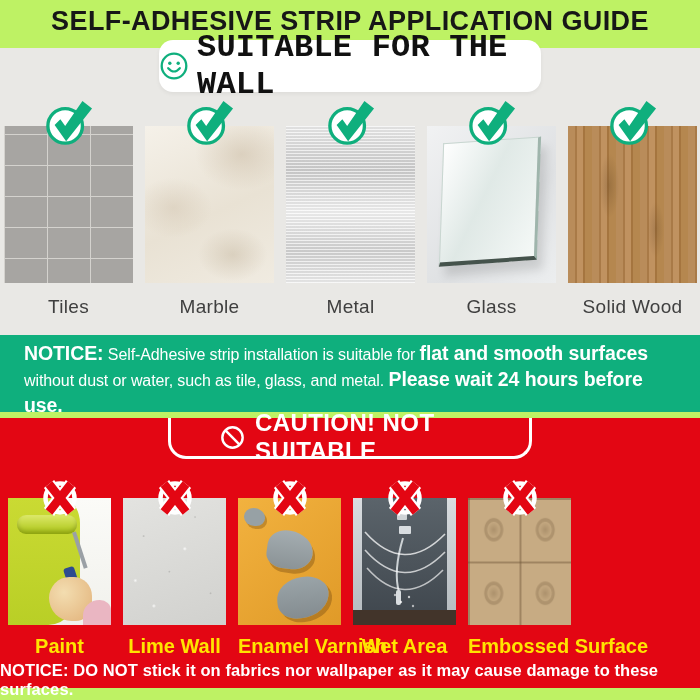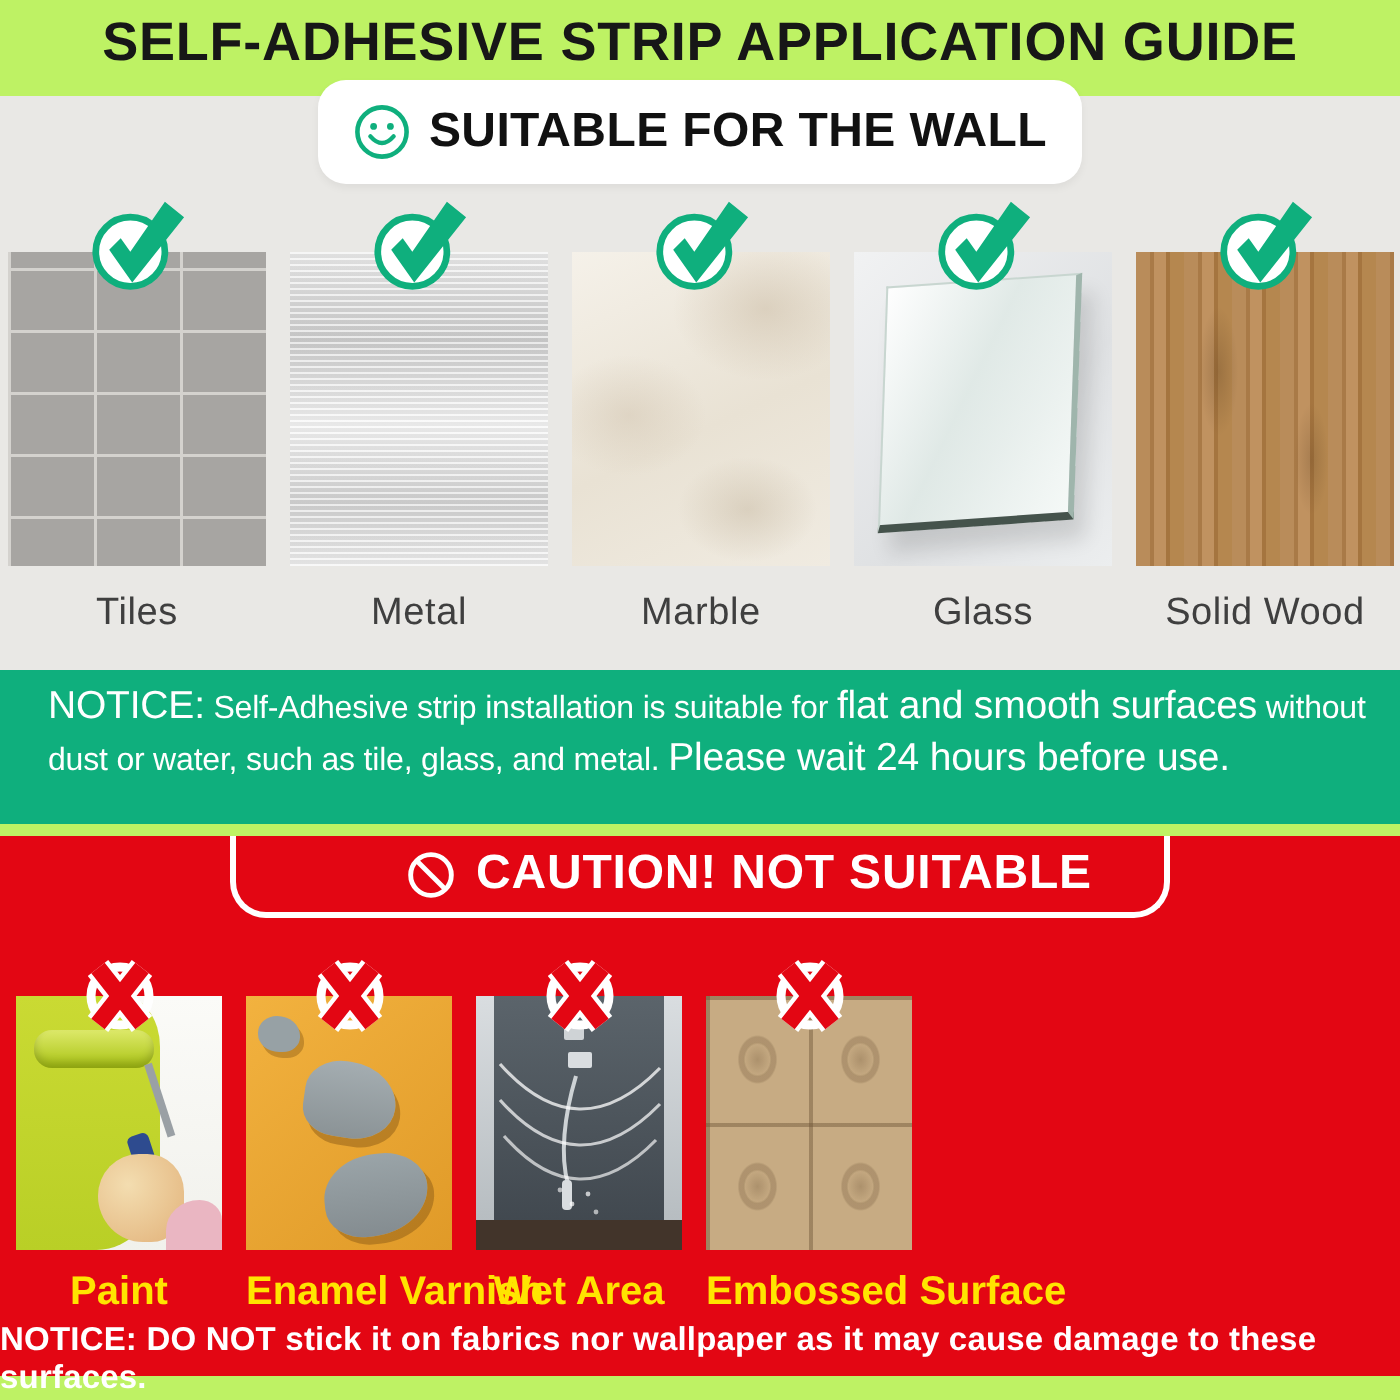--- a/index.html
+++ b/index.html
@@ -20,21 +20,21 @@
     font-size:27px;font-weight:bold;letter-spacing:.4px;color:var(--title);
   }
   
   .gray-band{position:absolute;top:48px;left:0;width:100%;height:287px;background:var(--gray_bg);}
   .suit-badge{
     position:absolute;top:40px;left:50%;transform:translateX(-50%);
     width:382px;height:52px;background:#fff;border-radius:14px;z-index:3;
     display:flex;align-items:center;justify-content:center;gap:8px;
     box-shadow:0 2px 4px rgba(0,0,0,.05);
   }
-  .suit-badge .lbl{font-size:24px;font-weight:bold;color:#111;letter-spacing:.2px;}
+  .suit-badge .lbl{font-size:32px;font-weight:bold;color:#111;letter-spacing:.2px;font-family:Liberation Mono, monospace;}
   .figs1{position:absolute;top:126px;left:4px;display:flex;gap:12px;z-index:2;}
   .fig1{position:relative;width:129px;}
   .fig1 .img{width:129px;height:157px;}
   .fig1 .cap{margin-top:13px;text-align:center;font-size:19px;color:#3f3f3f;letter-spacing:.3px;}
   .check-badge{position:absolute;top:-27px;left:50%;transform:translateX(-50%);width:52px;height:48px;z-index:4;}
   
   .tiles{
     background-color:#a7a5a2;
     background-image:
       linear-gradient(to right,#d4d2ce 1.5px,transparent 1.5px),
@@ -66,26 +66,26 @@
       radial-gradient(14px 46px at 32% 38%,rgba(90,60,30,.28),transparent 70%),
       radial-gradient(12px 40px at 68% 66%,rgba(90,60,30,.24),transparent 70%),
       repeating-linear-gradient(90deg,#b98c5a 0 7px,#a97a47 7px 9px,#c09260 9px 15px,#a5753f 15px 17px,#b5874f 17px 24px);
   }
   
   .notice1{
     position:absolute;top:335px;left:0;width:100%;height:77px;background:var(--green);
     box-sizing:border-box;padding:6px 14px 0 24px;color:#fff;
     font-size:16px;line-height:24px;letter-spacing:-.1px;
   }
-  .n-big{font-size:19.5px;font-weight:normal;}
+  .n-big{font-size:19.5px;font-weight:bold;}
   
   .red-band{position:absolute;top:418px;left:0;width:100%;height:270px;background:var(--red);}
   .caution-badge{
     position:absolute;top:0;left:50%;transform:translateX(-50%);
-    width:470px;height:41px;border:3px solid #fff;border-top:none;
+    width:364px;height:41px;border:3px solid #fff;border-top:none;
     border-radius:0 0 18px 18px;box-sizing:border-box;
     display:flex;align-items:center;justify-content:center;gap:9px;
     color:#fff;font-size:24px;font-weight:bold;letter-spacing:.4px;padding-left:48px;
   }
   .figs2{position:absolute;top:80px;left:8px;display:flex;gap:12px;}
   .fig2{position:relative;width:103px;}
   .fig2 .img{width:103px;height:127px;position:relative;overflow:hidden;}
   .fig2 .cap{margin-top:10px;text-align:center;font-size:20px;font-weight:600;color:var(--yellow);white-space:nowrap;}
   .cross-badge{position:absolute;top:-21px;left:50%;transform:translateX(-50%);width:46px;height:44px;z-index:4;}
   
@@ -189,33 +189,33 @@
       <div class="cap">Tiles</div>
     </div>
 
     <div class="fig1">
       <span class="check-badge">
         <svg width="52" height="48" viewBox="0 0 54 50">
           <circle cx="23" cy="28" r="18" fill="#fff" stroke="var(--green)" stroke-width="3.5"></circle>
           <path d="M12 27 L18 21 L23 28 L41 2 L51 10 L24 44 Z" fill="var(--green)"></path>
         </svg>
       </span>
+      <div class="img marble"></div>
+      <div class="cap">Marble</div>
+    </div>
+
+    <div class="fig1">
+      <span class="check-badge">
+        <svg width="52" height="48" viewBox="0 0 54 50">
+          <circle cx="23" cy="28" r="18" fill="#fff" stroke="var(--green)" stroke-width="3.5"></circle>
+          <path d="M12 27 L18 21 L23 28 L41 2 L51 10 L24 44 Z" fill="var(--green)"></path>
+        </svg>
+      </span>
       <div class="img metal"></div>
       <div class="cap">Metal</div>
-    </div>
-
-    <div class="fig1">
-      <span class="check-badge">
-        <svg width="52" height="48" viewBox="0 0 54 50">
-          <circle cx="23" cy="28" r="18" fill="#fff" stroke="var(--green)" stroke-width="3.5"></circle>
-          <path d="M12 27 L18 21 L23 28 L41 2 L51 10 L24 44 Z" fill="var(--green)"></path>
-        </svg>
-      </span>
-      <div class="img marble"></div>
-      <div class="cap">Marble</div>
     </div>
 
     <div class="fig1">
       <span class="check-badge">
         <svg width="52" height="48" viewBox="0 0 54 50">
           <circle cx="23" cy="28" r="18" fill="#fff" stroke="var(--green)" stroke-width="3.5"></circle>
           <path d="M12 27 L18 21 L23 28 L41 2 L51 10 L24 44 Z" fill="var(--green)"></path>
         </svg>
       </span>
       <div class="img glass">
@@ -268,20 +268,31 @@
           <div class="roller"></div>
           <div class="handle"></div>
           <div class="grip"></div>
           <div class="hand"></div>
           <div class="sleeve"></div>
         </div>
         <div class="cap">Paint</div>
       </div>
 
 
+      <div class="fig2">
+        <span class="cross-badge">
+          <svg width="46" height="44" viewBox="0 0 46 44">
+            <circle cx="23" cy="21" r="14.5" fill="none" stroke="#fff" stroke-width="4.5"></circle>
+            <path d="M12 7 L34 35 M34 7 L12 35" stroke="#fff" stroke-width="13"></path>
+            <path d="M12 7 L34 35 M34 7 L12 35" stroke="var(--red)" stroke-width="8.5"></path>
+          </svg>
+        </span>
+        <div class="img lime"></div>
+        <div class="cap">Lime Wall</div>
+      </div>
 
       <div class="fig2">
         <span class="cross-badge">
           <svg width="46" height="44" viewBox="0 0 46 44">
             <circle cx="23" cy="21" r="14.5" fill="none" stroke="#fff" stroke-width="4.5"></circle>
             <path d="M12 7 L34 35 M34 7 L12 35" stroke="#fff" stroke-width="13"></path>
             <path d="M12 7 L34 35 M34 7 L12 35" stroke="var(--red)" stroke-width="8.5"></path>
           </svg>
         </span>
         <div class="img enamel">

